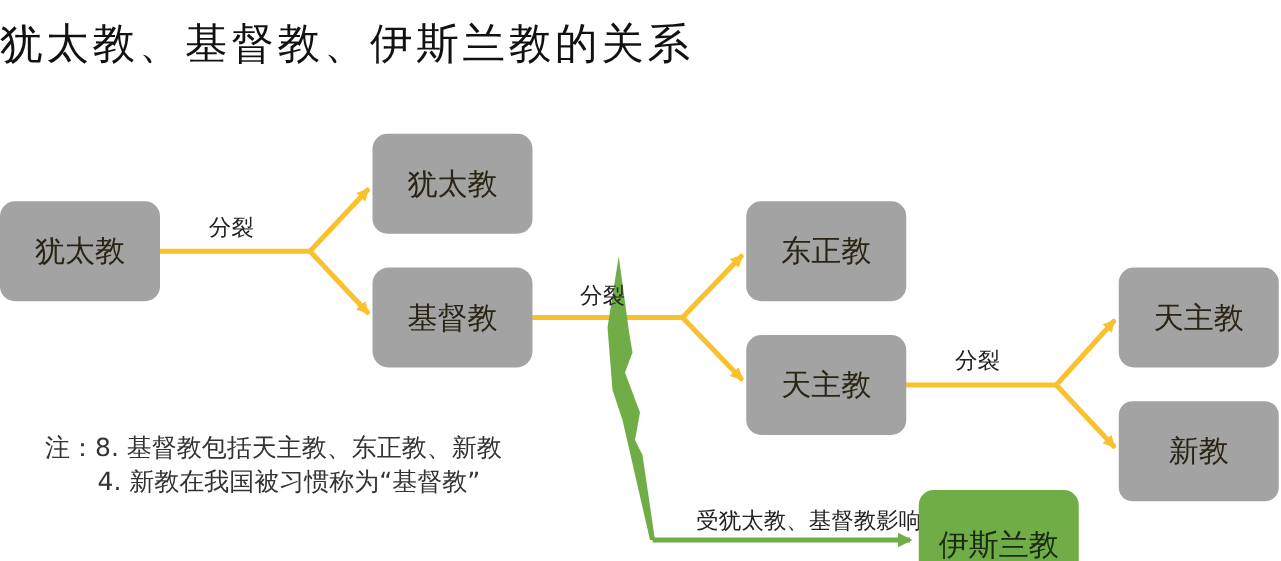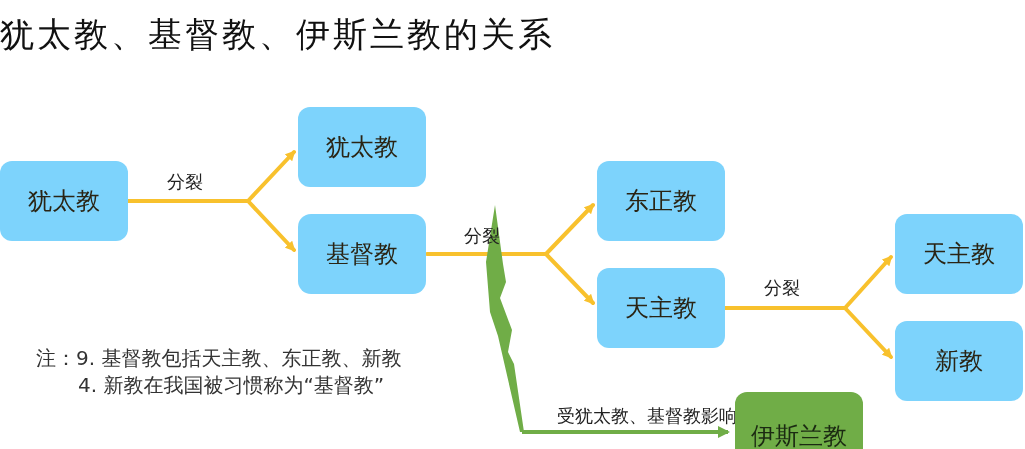--- a/index.html
+++ b/index.html
@@ -2,21 +2,21 @@
 <html><head>
 <meta charset="utf-8">
 <style>
   html, body { margin:0; padding:0; background:#ffffff; }
   body { width:1025px; height:449px; position:relative; overflow:hidden;
          font-family:"DejaVu Sans", "Liberation Sans", sans-serif; color:#222; }
   .title { position:absolute; left:0; top:12px; width:1025px; 
            font-size:34px; letter-spacing:3px; color:#111; font-weight:500; }
   svg.lines { position:absolute; left:0; top:0; }
   .node { position:absolute; width:128px; height:80px; border-radius:12px;
-          background:#7dd3fc; display:flex; align-items:center; justify-content:center;
+          background:#a3a3a3; display:flex; align-items:center; justify-content:center;
           font-size:24px; color:#2a2414; box-sizing:border-box; }
   .node.green { background:#70ad47; color:#1b2a12; }
   .label { position:absolute; font-size:18px; color:#222; white-space:nowrap; }
   .label.small { font-size:18px;margin-left:19px; }
   .note { position:absolute; left:36px; top:345px; font-size:20px; color:#333; line-height:27px; }
   .note .row { white-space:nowrap; }
   .note .indent { padding-left:42px; }
 </style>
 </head>
 <body>
@@ -68,23 +68,23 @@
   </div>
 <div class="node" style="left:597px;top:161px;">
     <span>东正教</span>
   </div>
 <div class="node" style="left:597px;top:268px;">
     <span>天主教</span>
   </div>
 <div class="node" style="left:895px;top:214px;">
     <span>天主教</span>
   </div>
-<div class="node" style="left:895px;top:321px;">
+<div class="node" style="left:895px;top:321px;border-radius:11px;">
     <span>新教</span>
   </div>
 <div class="node green" style="left:735px;top:392px;height:80px;align-items:flex-start;padding-top:28px;">
     <span>伊斯兰教</span>
   </div>
 
 <div class="note">
-  <div class="row"><span>注：</span><span>9. 基督教包括天主教、东正教、新教</span></div>
+  <div class="row"><span>注：</span><span>8. 基督教包括天主教、东正教、新教</span></div>
   <div class="row indent"><span>4. 新教在我国被习惯称为“基督教”</span></div>
 </div>
 
 </body></html>

